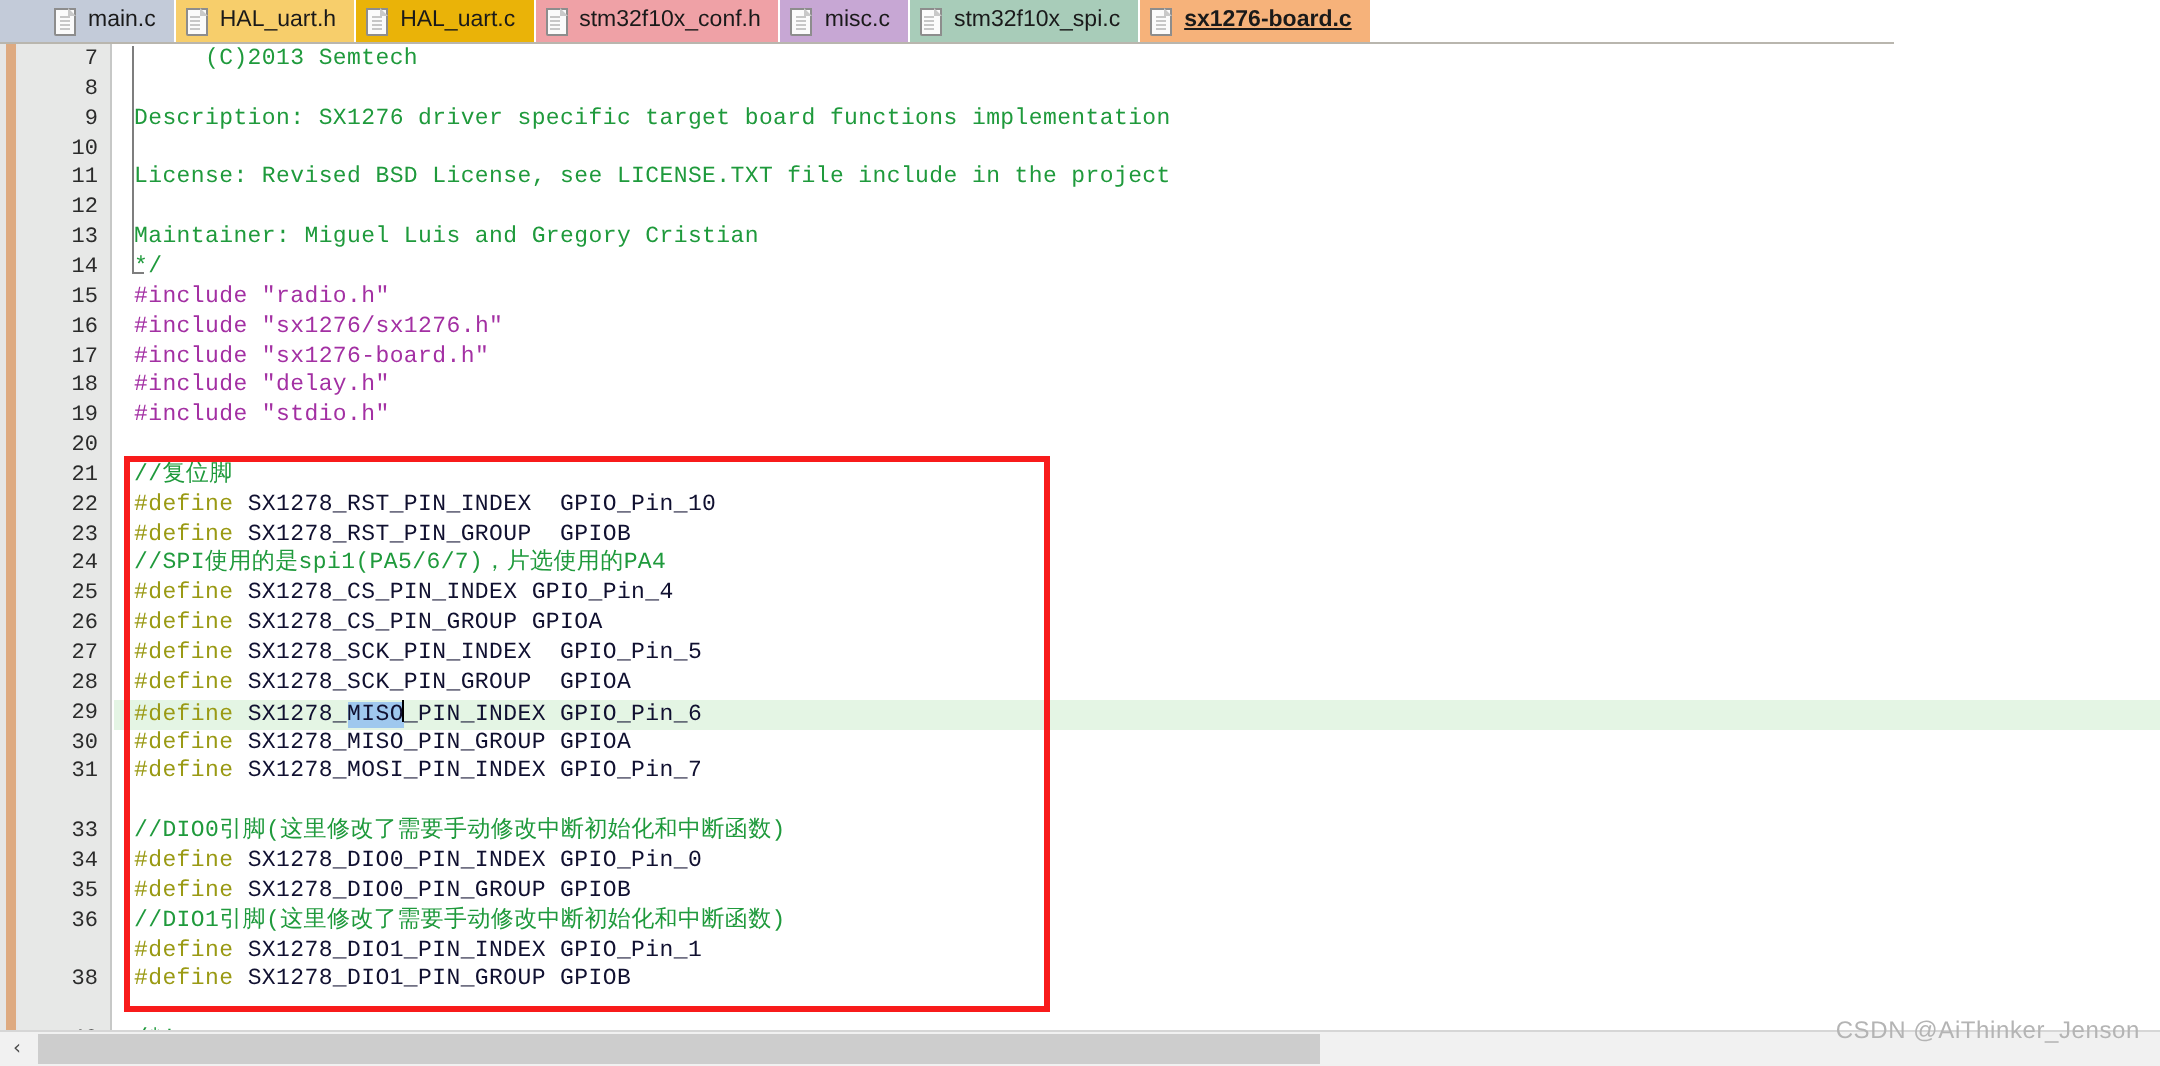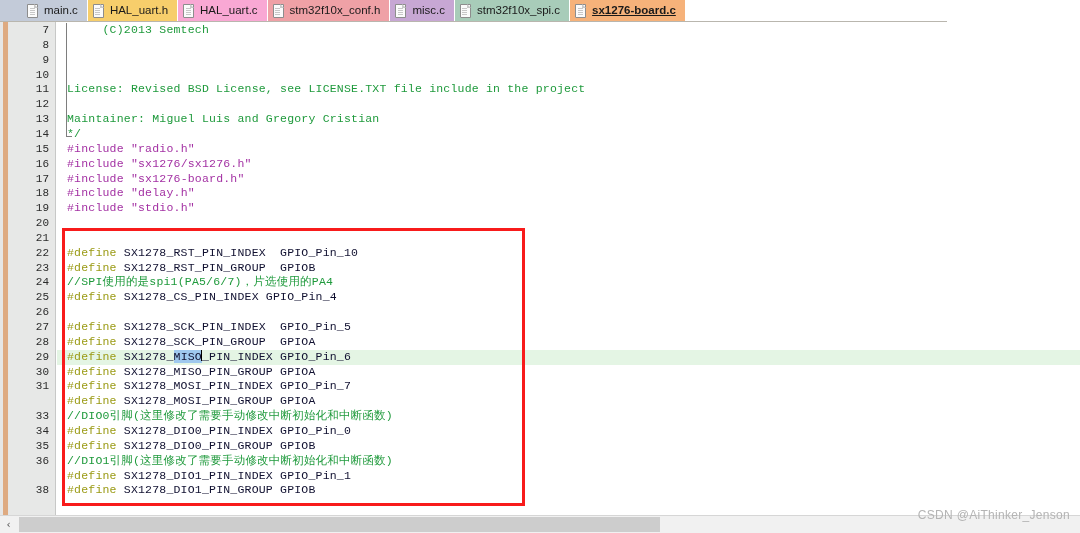--- a/index.html
+++ b/index.html
@@ -239,21 +239,21 @@
   <div class="tab-lead"></div>
   <div id="tabs-host" style="display:flex;align-items:flex-end;">
       <div class="tab" style="background: rgb(195, 203, 217);">
         <span class="page-icon"></span>
         <span class="tab-label">main.c</span>
       </div>
       <div class="tab" style="background: rgb(247, 206, 107);">
         <span class="page-icon"></span>
         <span class="tab-label">HAL_uart.h</span>
       </div>
-      <div class="tab" style="background: #f9a8d4; margin-top: 16px;">
+      <div class="tab" style="background: #eab308; margin-top: 16px;">
         <span class="page-icon"></span>
         <span class="tab-label">HAL_uart.c</span>
       </div>
       <div class="tab" style="background: rgb(239, 161, 166);">
         <span class="page-icon"></span>
         <span class="tab-label">stm32f10x_conf.h</span>
       </div>
       <div class="tab" style="background: rgb(199, 167, 212);">
         <span class="page-icon"></span>
         <span class="tab-label">misc.c</span>
@@ -308,20 +308,23 @@
       <div class="lnum" style="top: 476.2px; padding-left: 27px;">39</div>
       <div class="lnum" style="top: 491.05px;">40</div>
     </div>
   <div id="code-area">
       <div class="row" style="top: 1px;">
         <div class="codeline"><span class="c-comment">     (C)2013 Semtech</span></div>
       </div>
       <div class="row" style="top: 15.85px;">
         <div class="codeline"></div>
       </div>
+      <div class="row" style="top: 30.7px;">
+        <div class="codeline"><span class="c-comment">Description: SX1276 driver specific target board functions implementation</span></div>
+      </div>
       <div class="row" style="top: 45.55px;">
         <div class="codeline"></div>
       </div>
       <div class="row" style="top: 60.4px;">
         <div class="codeline"><span class="c-comment">License: Revised BSD License, see LICENSE.TXT file include in the project</span></div>
       </div>
       <div class="row" style="top: 75.25px;">
         <div class="codeline"></div>
       </div>
       <div class="row" style="top: 90.1px;">
@@ -341,49 +344,52 @@
       </div>
       <div class="row" style="top: 164.35px;">
         <div class="codeline"><span class="c-pre">#include </span><span class="c-str">"delay.h"</span></div>
       </div>
       <div class="row" style="top: 179.2px;">
         <div class="codeline"><span class="c-pre">#include </span><span class="c-str">"stdio.h"</span></div>
       </div>
       <div class="row" style="top: 194.05px;">
         <div class="codeline"></div>
       </div>
+      <div class="row" style="top: 208.9px;">
+        <div class="codeline"><span class="c-comment">//复位脚</span></div>
+      </div>
       <div class="row" style="top: 223.75px;">
         <div class="codeline"><span class="c-define">#define </span><span class="c-plain">SX1278_RST_PIN_INDEX  GPIO_Pin_10</span></div>
       </div>
       <div class="row" style="top: 238.6px;">
         <div class="codeline"><span class="c-define">#define </span><span class="c-plain">SX1278_RST_PIN_GROUP  GPIOB</span></div>
       </div>
       <div class="row" style="top: 253.45px;">
         <div class="codeline"><span class="c-comment">//SPI使用的是spi1(PA5/6/7)，片选使用的PA4</span></div>
       </div>
       <div class="row" style="top: 268.3px;">
         <div class="codeline"><span class="c-define">#define </span><span class="c-plain">SX1278_CS_PIN_INDEX GPIO_Pin_4</span></div>
       </div>
+      <div class="row" style="top: 283.15px;">
+        <div class="codeline"><span class="c-define">#define </span><span class="c-plain">SX1278_CS_PIN_GROUP GPIOA</span></div>
+      </div>
       <div class="row" style="top: 298px;">
         <div class="codeline"><span class="c-define">#define </span><span class="c-plain">SX1278_SCK_PIN_INDEX  GPIO_Pin_5</span></div>
       </div>
       <div class="row" style="top: 312.85px;">
         <div class="codeline"><span class="c-define">#define </span><span class="c-plain">SX1278_SCK_PIN_GROUP  GPIOA</span></div>
       </div>
       <div class="row hl-row" style="top: 327.7px;">
         <div class="codeline"><span class="c-define">#define </span><span class="c-plain">SX1278_</span><span class="c-plain sel">MISO</span><span class="caret"></span><span class="c-plain">_PIN_INDEX GPIO_Pin_6</span></div>
       </div>
       <div class="row" style="top: 342.55px;">
         <div class="codeline"><span class="c-define">#define </span><span class="c-plain">SX1278_MISO_PIN_GROUP GPIOA</span></div>
       </div>
       <div class="row" style="top: 357.4px;">
         <div class="codeline"><span class="c-define">#define </span><span class="c-plain">SX1278_MOSI_PIN_INDEX GPIO_Pin_7</span></div>
-      </div>
-      <div class="row" style="top: 372.25px;">
-        <div class="codeline"><span class="c-define">#define </span><span class="c-plain">SX1278_MOSI_PIN_GROUP GPIOA</span></div>
       </div>
       <div class="row" style="top: 387.1px;">
         <div class="codeline"><span class="c-comment">//DIO0引脚(这里修改了需要手动修改中断初始化和中断函数)</span></div>
       </div>
       <div class="row" style="top: 401.95px;">
         <div class="codeline"><span class="c-define">#define </span><span class="c-plain">SX1278_DIO0_PIN_INDEX GPIO_Pin_0</span></div>
       </div>
       <div class="row" style="top: 416.8px;">
         <div class="codeline"><span class="c-define">#define </span><span class="c-plain">SX1278_DIO0_PIN_GROUP GPIOB</span></div>
       </div>

